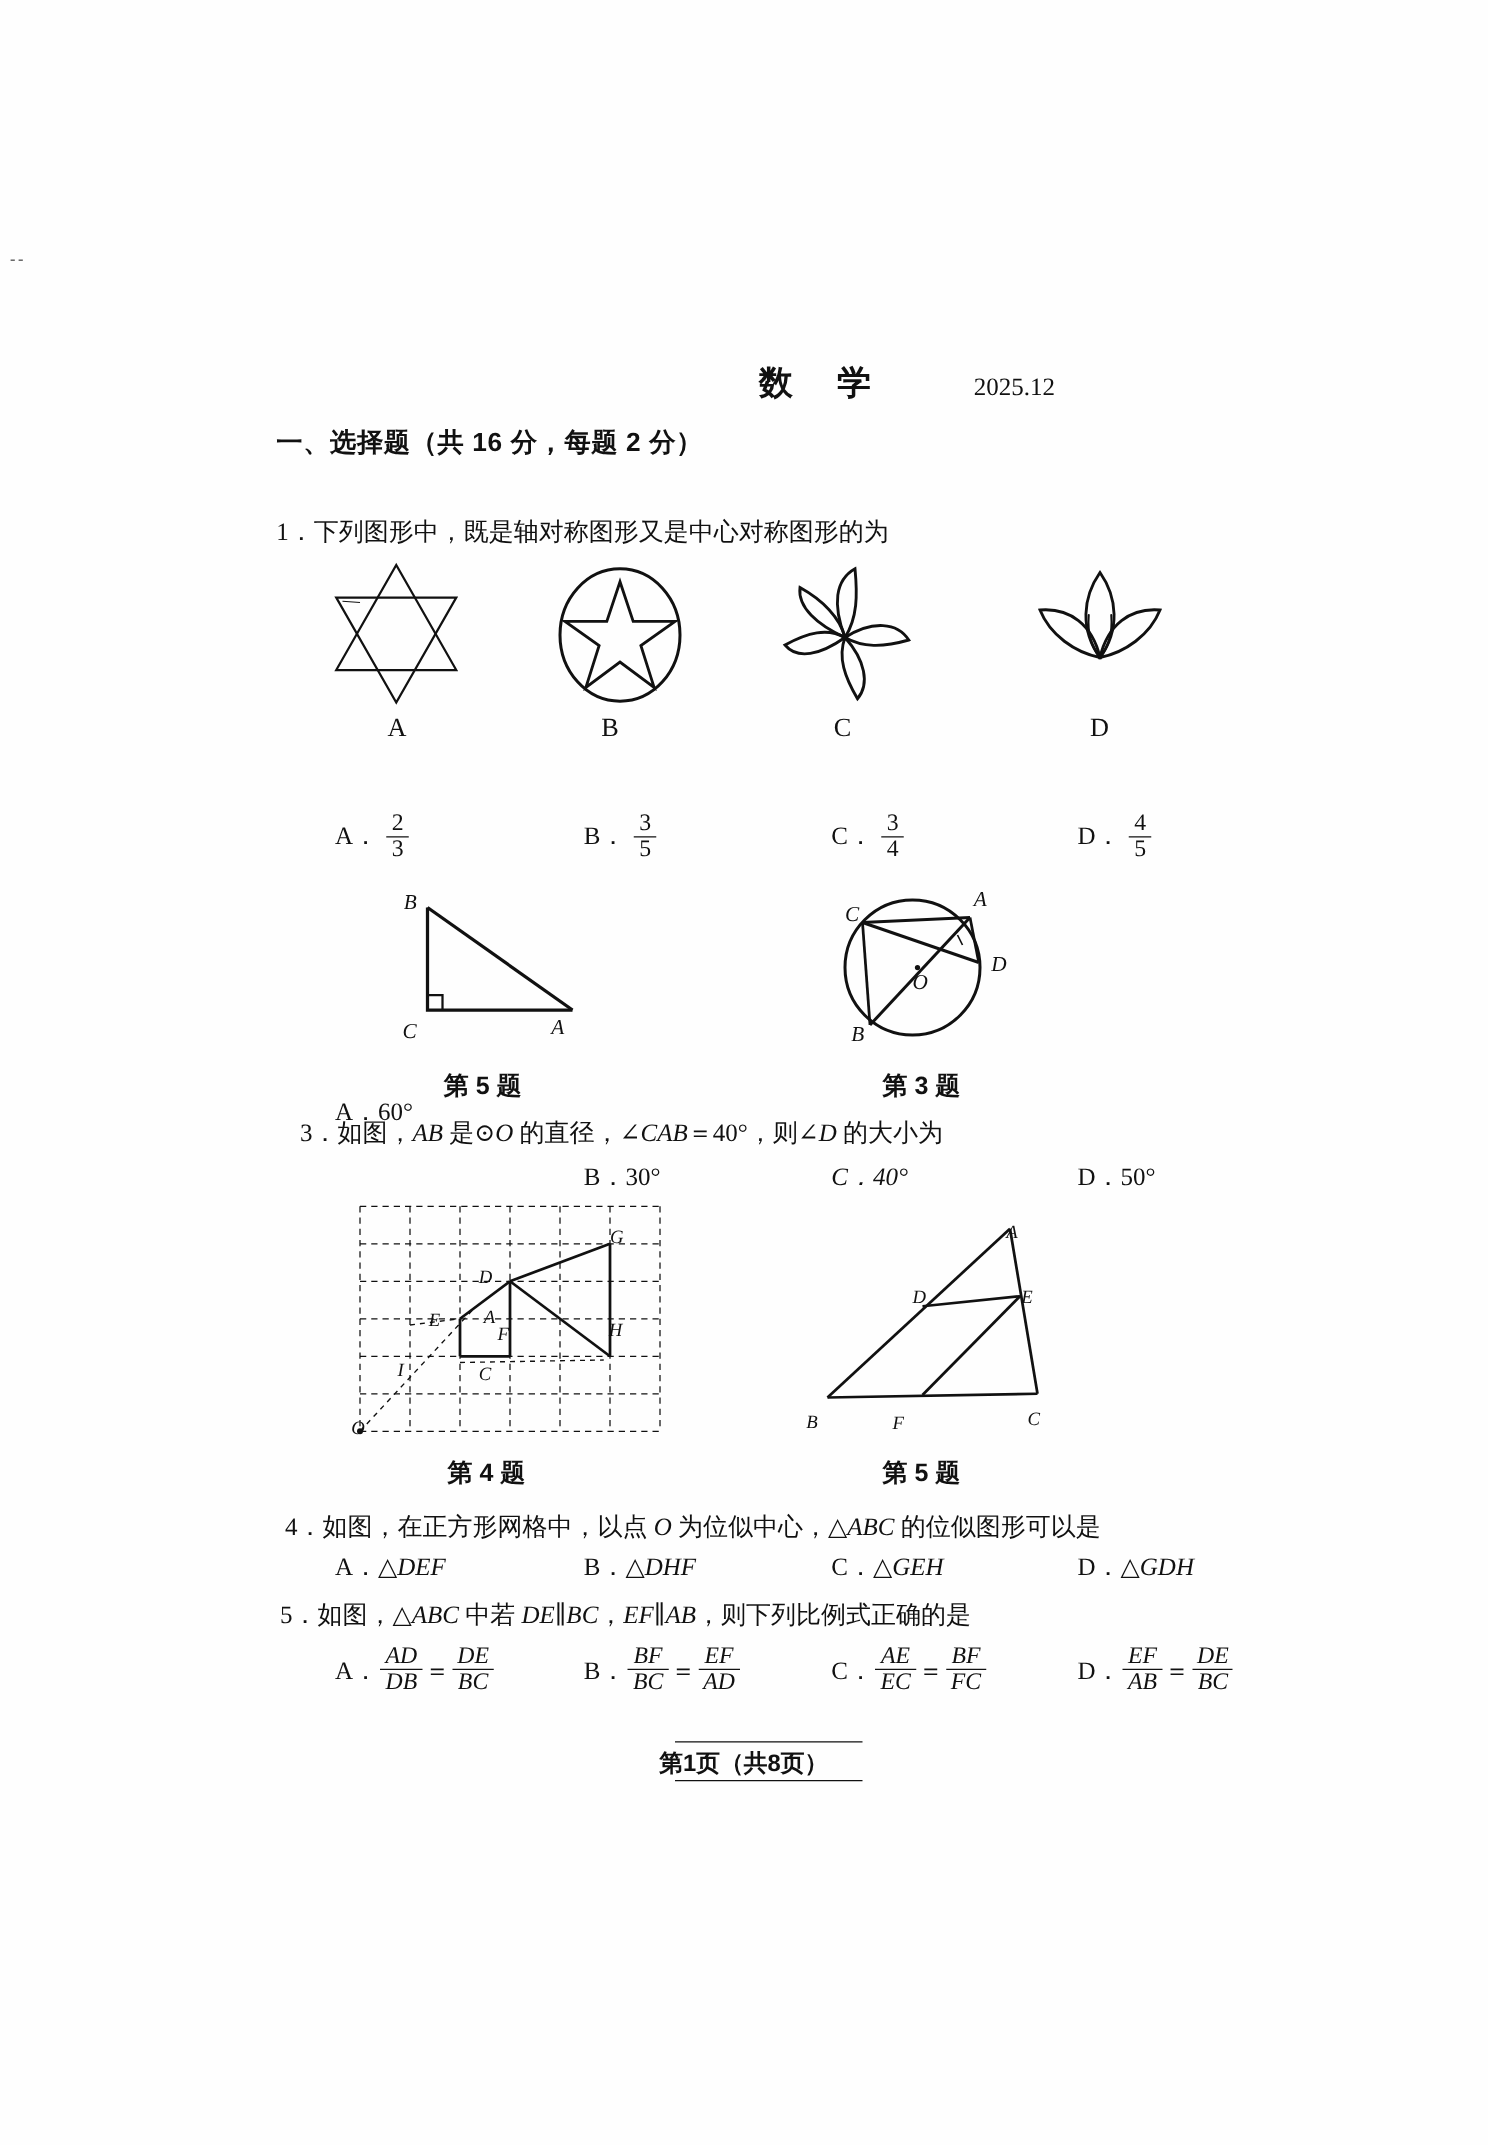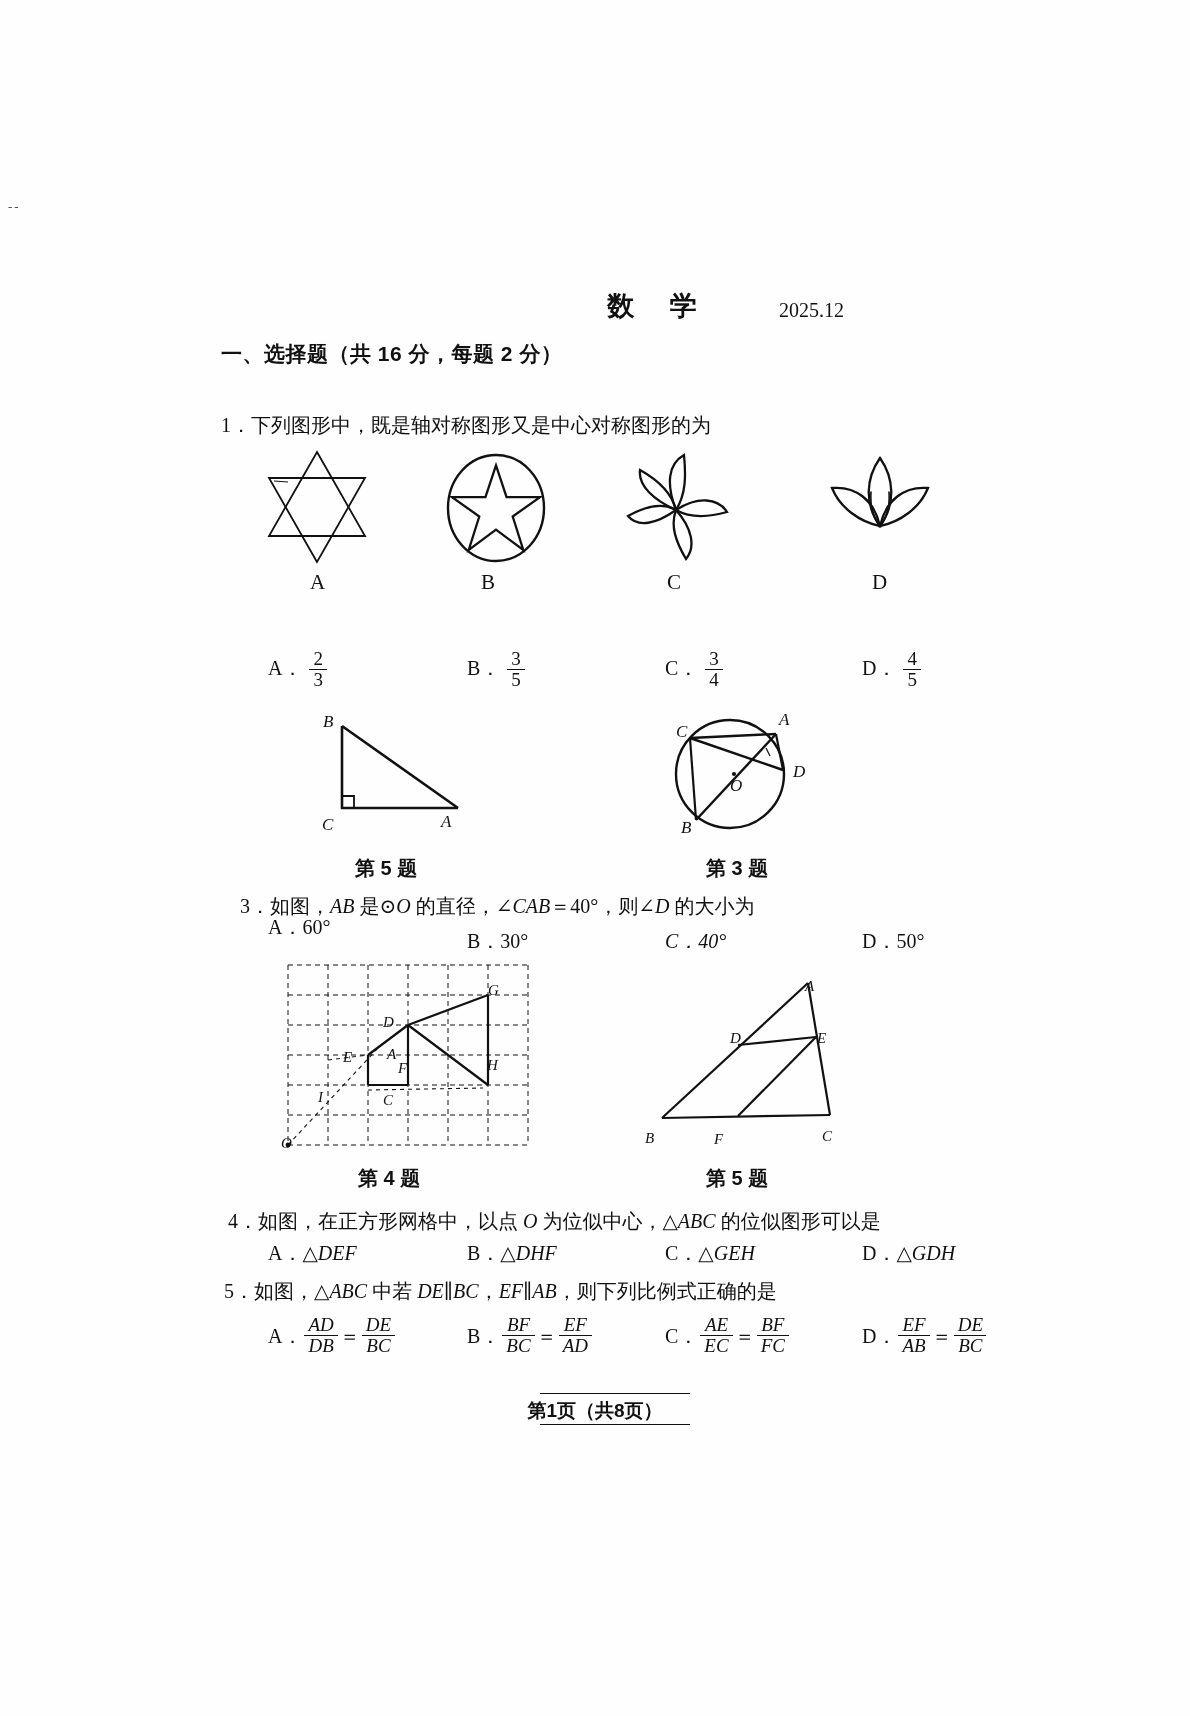--- a/index.html
+++ b/index.html
@@ -297,21 +297,21 @@
   <div class="vlabel" style="left:779px; top:710px;">A</div>
   <div class="vlabel" style="left:793px; top:762px;">D</div>
   <div class="vlabel" style="left:730px; top:776px;">O</div>
   <div class="vlabel" style="left:681px; top:818px;">B</div>
   <div class="fig-caption" style="left:706px; top:855px;">第 3 题</div>
 
   <div class="q-text" style="left:228px; top:893px;margin-left:12px;">
     <span>3．如图，</span><span class="it">AB</span><span> 是⊙</span><span class="it">O</span><span> 的直径，∠</span><span class="it">CAB</span><span>＝40°，则∠</span><span class="it">D</span><span> 的大小为</span>
   </div>
 
-  <div class="opt" style="left:268px; top:914px;">A．60°</div>
+  <div class="opt" style="left:268px; top:876px;">A．60°</div>
   <div class="opt" style="left:467px; top:928px;">B．30°</div>
   <div class="opt" style="left:665px; top:928px;font-style:italic;">C．40°</div>
   <div class="opt" style="left:862px; top:928px;">D．50°</div>
 
   <div class="figure" style="left:283px; top:960px;">
     <svg width="250" height="190" viewBox="0 0 250 190">
       <g stroke="#111" stroke-width="1" stroke-dasharray="5,4" fill="none">
         <line x1="5" y1="5" x2="245" y2="5"></line>
         <line x1="5" y1="35" x2="245" y2="35"></line>
         <line x1="5" y1="65" x2="245" y2="65"></line>

